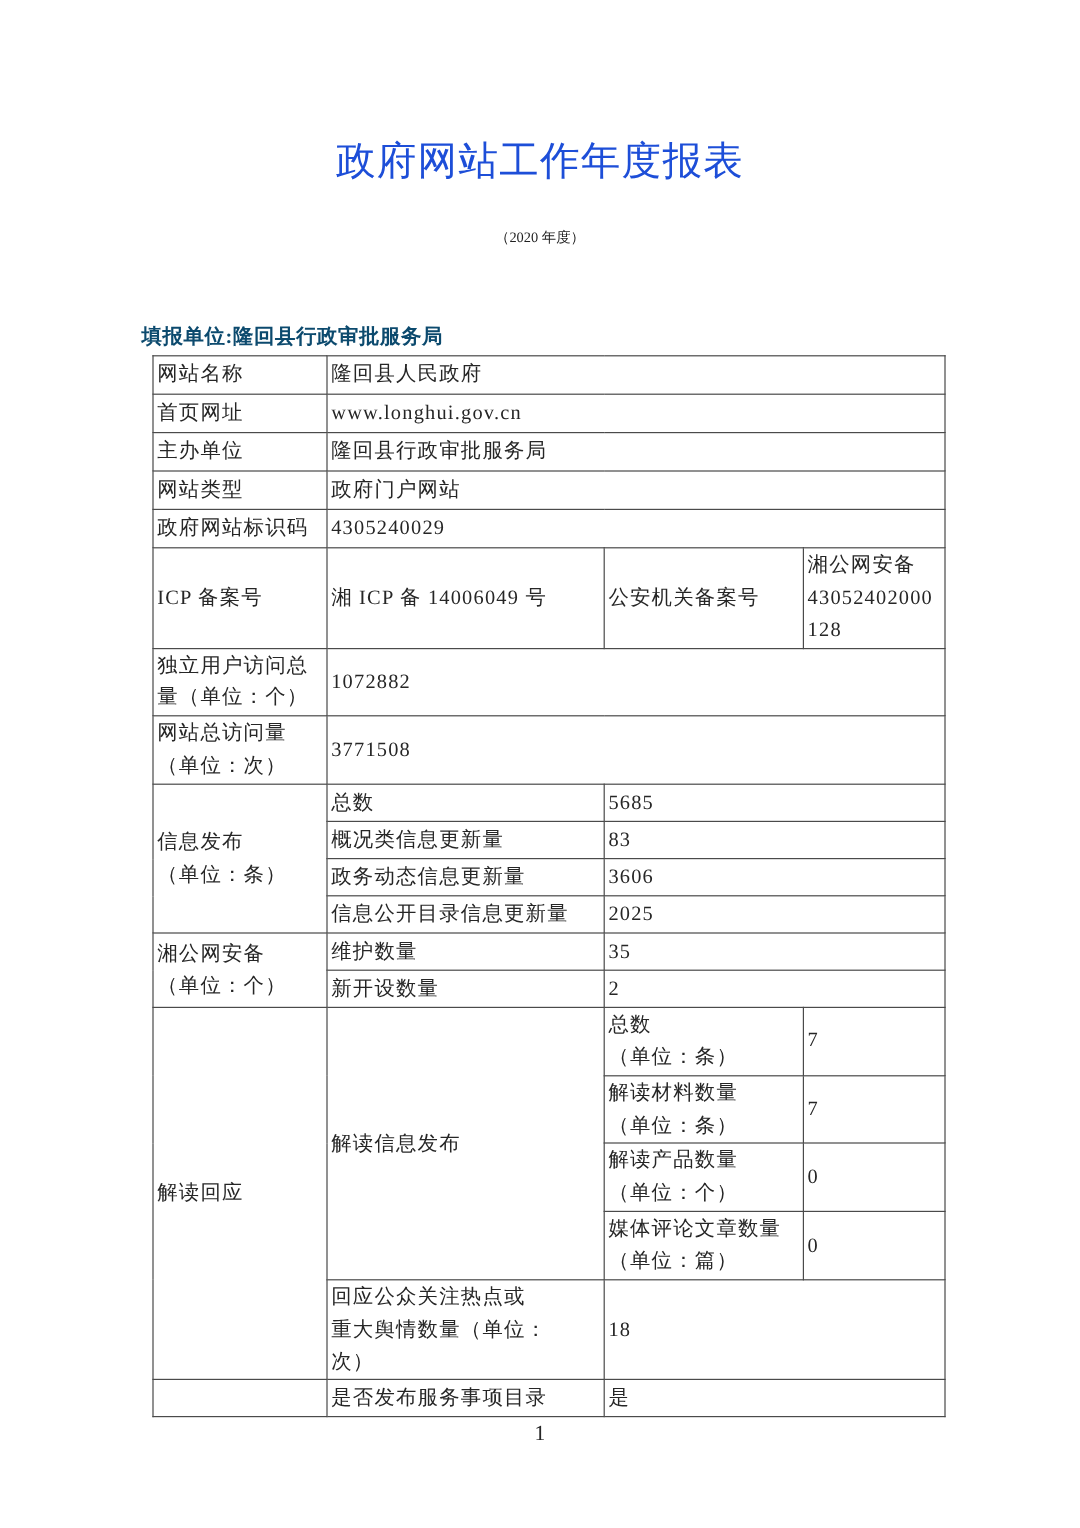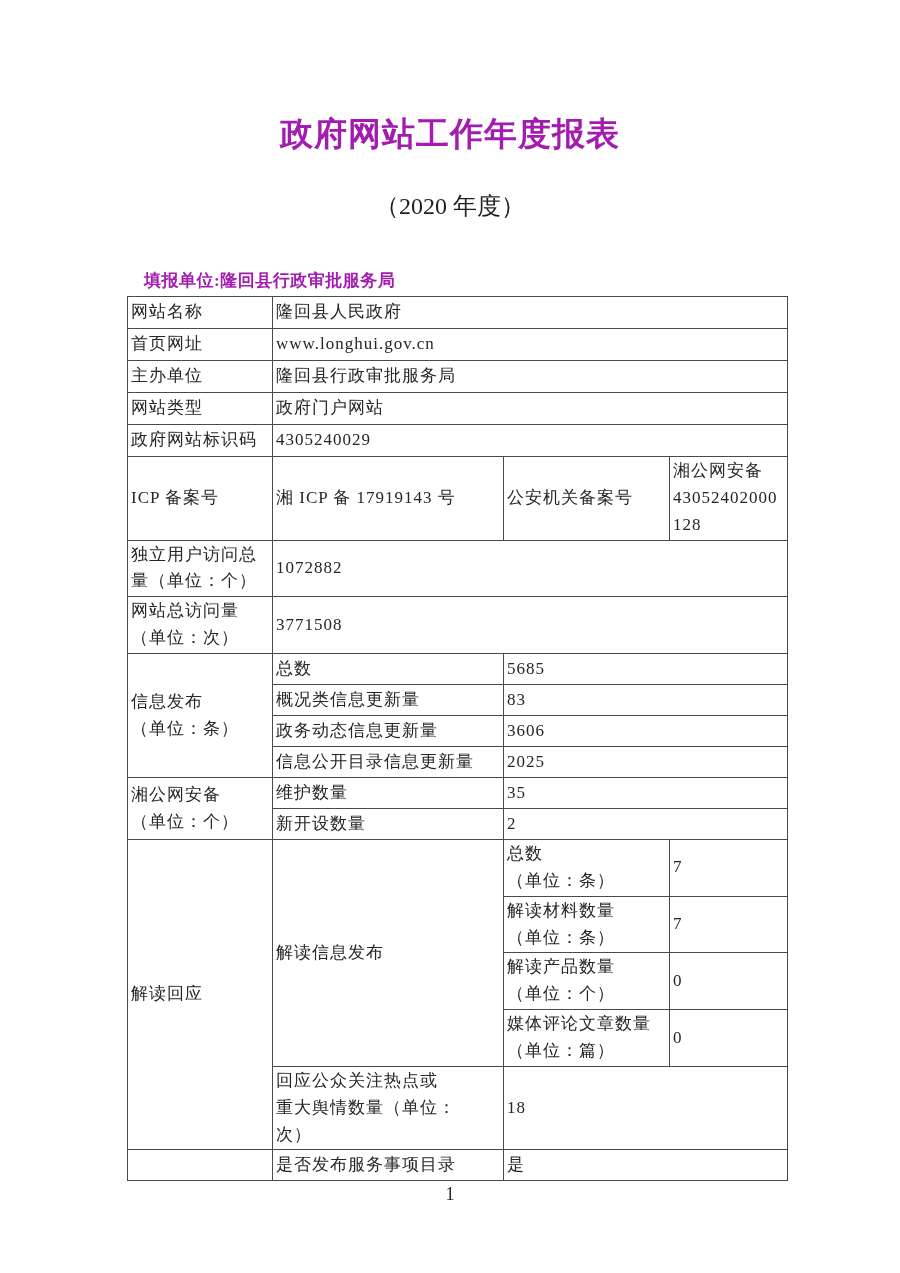--- a/index.html
+++ b/index.html
@@ -17,41 +17,41 @@
     overflow: hidden;
   }
   .doc-title {
     position: absolute;
     top: 112px;
     left: 0;
     width: 100%;
     margin: 0;
     text-align: center;
     font-size: 33px;
-    font-weight: bold;
+    font-weight: normal;
     letter-spacing: 1px;
-    color: #a21caf;
+    color: #1d4ed8;
   }
   .doc-subtitle {
     position: absolute;
     top: 190px;
     left: 0;
     width: 100%;
     text-align: center;
-    font-size: 24px;
+    font-size: 12px;
     color: #1f1f1f;
   }
   .filer {
     position: absolute;
     top: 269px;
-    left: 144px;
+    left: 118px;
     font-size: 17px;
     font-weight: bold;
     letter-spacing: 0.5px;
-    color: #a21caf;
+    color: #0c4a6e;
   }
   table.report {
     position: absolute;
     top: 296px;
     left: 127px;
     width: 660px;
     border-collapse: collapse;
     table-layout: fixed;
   }
   table.report td {
@@ -116,21 +116,21 @@
       <tr class="h32">
         <td>网站类型</td>
         <td colspan="3">政府门户网站</td>
       </tr>
       <tr class="h32">
         <td>政府网站标识码</td>
         <td colspan="3" class="latin">4305240029</td>
       </tr>
       <tr class="h82">
         <td>ICP 备案号</td>
-        <td>湘 ICP 备 17919143 号</td>
+        <td>湘 ICP 备 14006049 号</td>
         <td>公安机关备案号</td>
         <td class="pre">湘公网安备
 43052402000
 128</td>
       </tr>
       <tr class="h55">
         <td class="pre">独立用户访问总
 量（单位：个）</td>
         <td colspan="3" class="latin">1072882</td>
       </tr>

